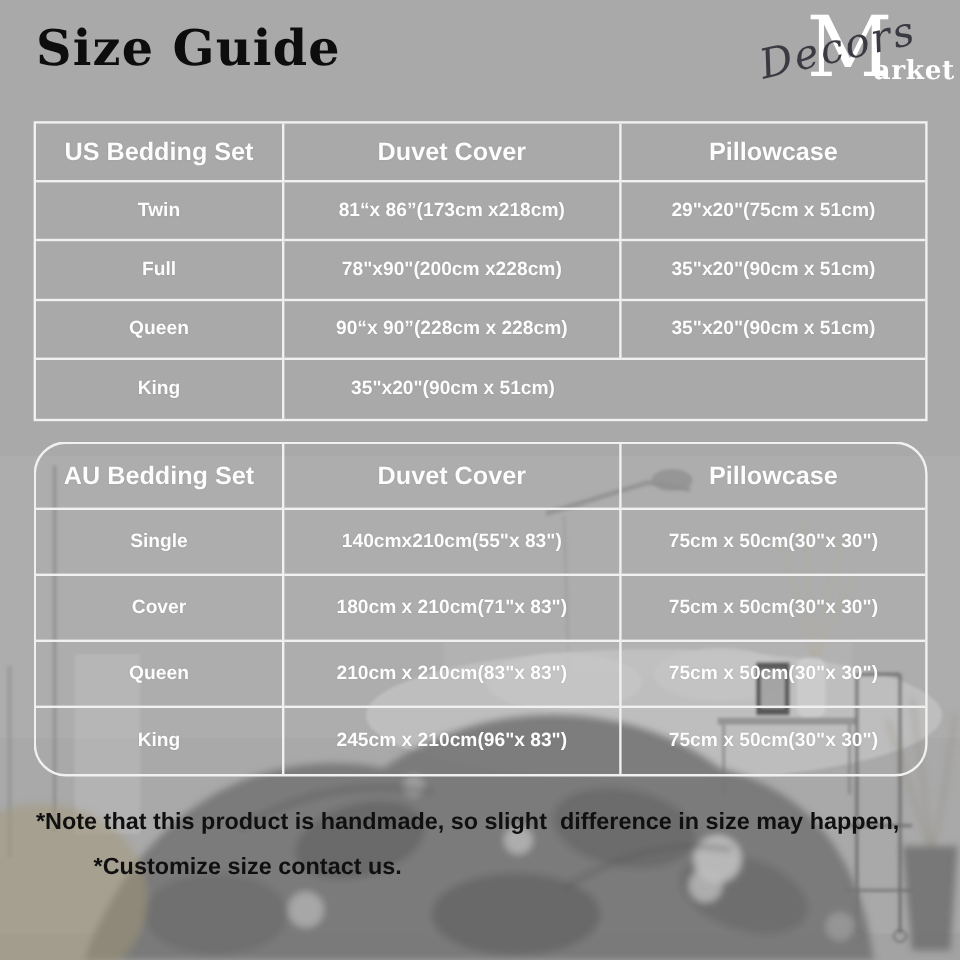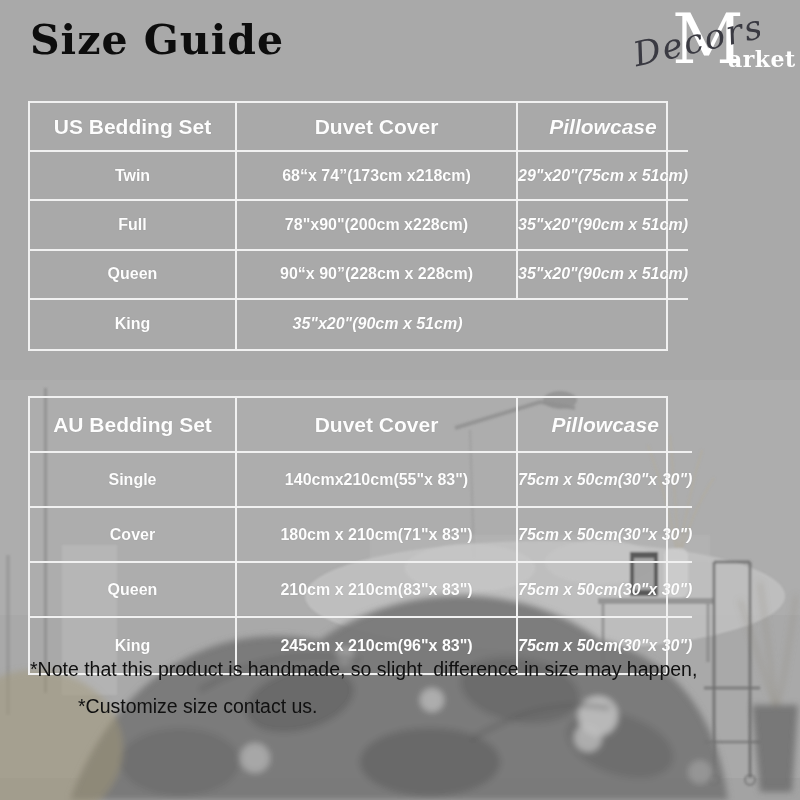--- a/index.html
+++ b/index.html
@@ -21,36 +21,36 @@
           font-size:70px;font-weight:400;color:#ffffff;}
   .logo-rest{position:absolute;left:94px;top:36px;
              font-family:"DejaVu Serif","Liberation Serif",serif;
              font-size:22px;font-weight:700;color:#ffffff;letter-spacing:.5px;}
   .logo-script{position:absolute;left:-2px;top:10px;
                font-family:"DejaVu Serif","Liberation Serif",serif;
                font-style:italic;font-size:34px;font-weight:400;color:#3a3a42;
                transform:rotate(-13deg);letter-spacing:2px;white-space:nowrap;}
 
   
-  .size-table{position:absolute;left:28px;width:640px;z-index:2;
+  .size-table{position:absolute;left:28px;width:745px;z-index:2;
               display:grid;grid-template-columns:207px 281px 1fr;
               border:2px solid #f1f1f1;box-sizing:border-box;}
   .t1{top:101px;grid-template-rows:repeat(5,49.2px);}
-  .t2{top:396px;grid-template-rows:repeat(5,55px);}
+  .t2{top:368px;grid-template-rows:repeat(5,55px);border-radius:27px;}
   .size-table .cell{display:flex;align-items:center;justify-content:center;
       border-right:2px solid #f1f1f1;border-bottom:2px solid #f1f1f1;
       color:#fdfdfd;font-size:16px;font-weight:700;white-space:nowrap;
       text-shadow:0 0 1px rgba(90,90,90,.35);}
   .size-table .th{font-size:21px;}
-  .size-table .lc{border-right:none;font-style:italic;}
+  .size-table .lc{border-right:none;}
   .size-table .lr{border-bottom:none;}
 
   
-  .notes{position:absolute;left:30px;top:658px;width:745px;z-index:2;
-         color:#101010;font-weight:400;font-size:19.5px;line-height:23px;}
+  .notes{position:absolute;left:30px;top:674px;width:745px;z-index:2;
+         color:#101010;font-weight:700;font-size:19.5px;line-height:23px;}
   .notes p{margin:0;white-space:pre-wrap;}
   .notes .note2{margin-top:14px;margin-left:48px;}
 </style>
 </head>
 <body>
 
 <div class="screen">
 
   <svg class="photo" viewBox="0 0 800 800" width="800" height="800" aria-hidden="true">
     <defs>
@@ -138,21 +138,21 @@
     <span class="logo-rest">arket</span>
     <span class="logo-script">Decors</span>
   </div>
 
   <div class="size-table t1">
     <div class="cell th">US Bedding Set</div>
     <div class="cell th">Duvet Cover</div>
     <div class="cell th lc">Pillowcase</div>
 
     <div class="cell">Twin</div>
-    <div class="cell">68“x 74”(173cm x218cm)</div>
+    <div class="cell">81“x 86”(173cm x218cm)</div>
     <div class="cell lc">29"x20"(75cm x 51cm)</div>
 
     <div class="cell">Full</div>
     <div class="cell">78"x90"(200cm x228cm)</div>
     <div class="cell lc">35"x20"(90cm x 51cm)</div>
 
     <div class="cell">Queen</div>
     <div class="cell">90“x 90”(228cm x 228cm)</div>
     <div class="cell lc">35"x20"(90cm x 51cm)</div>
 

